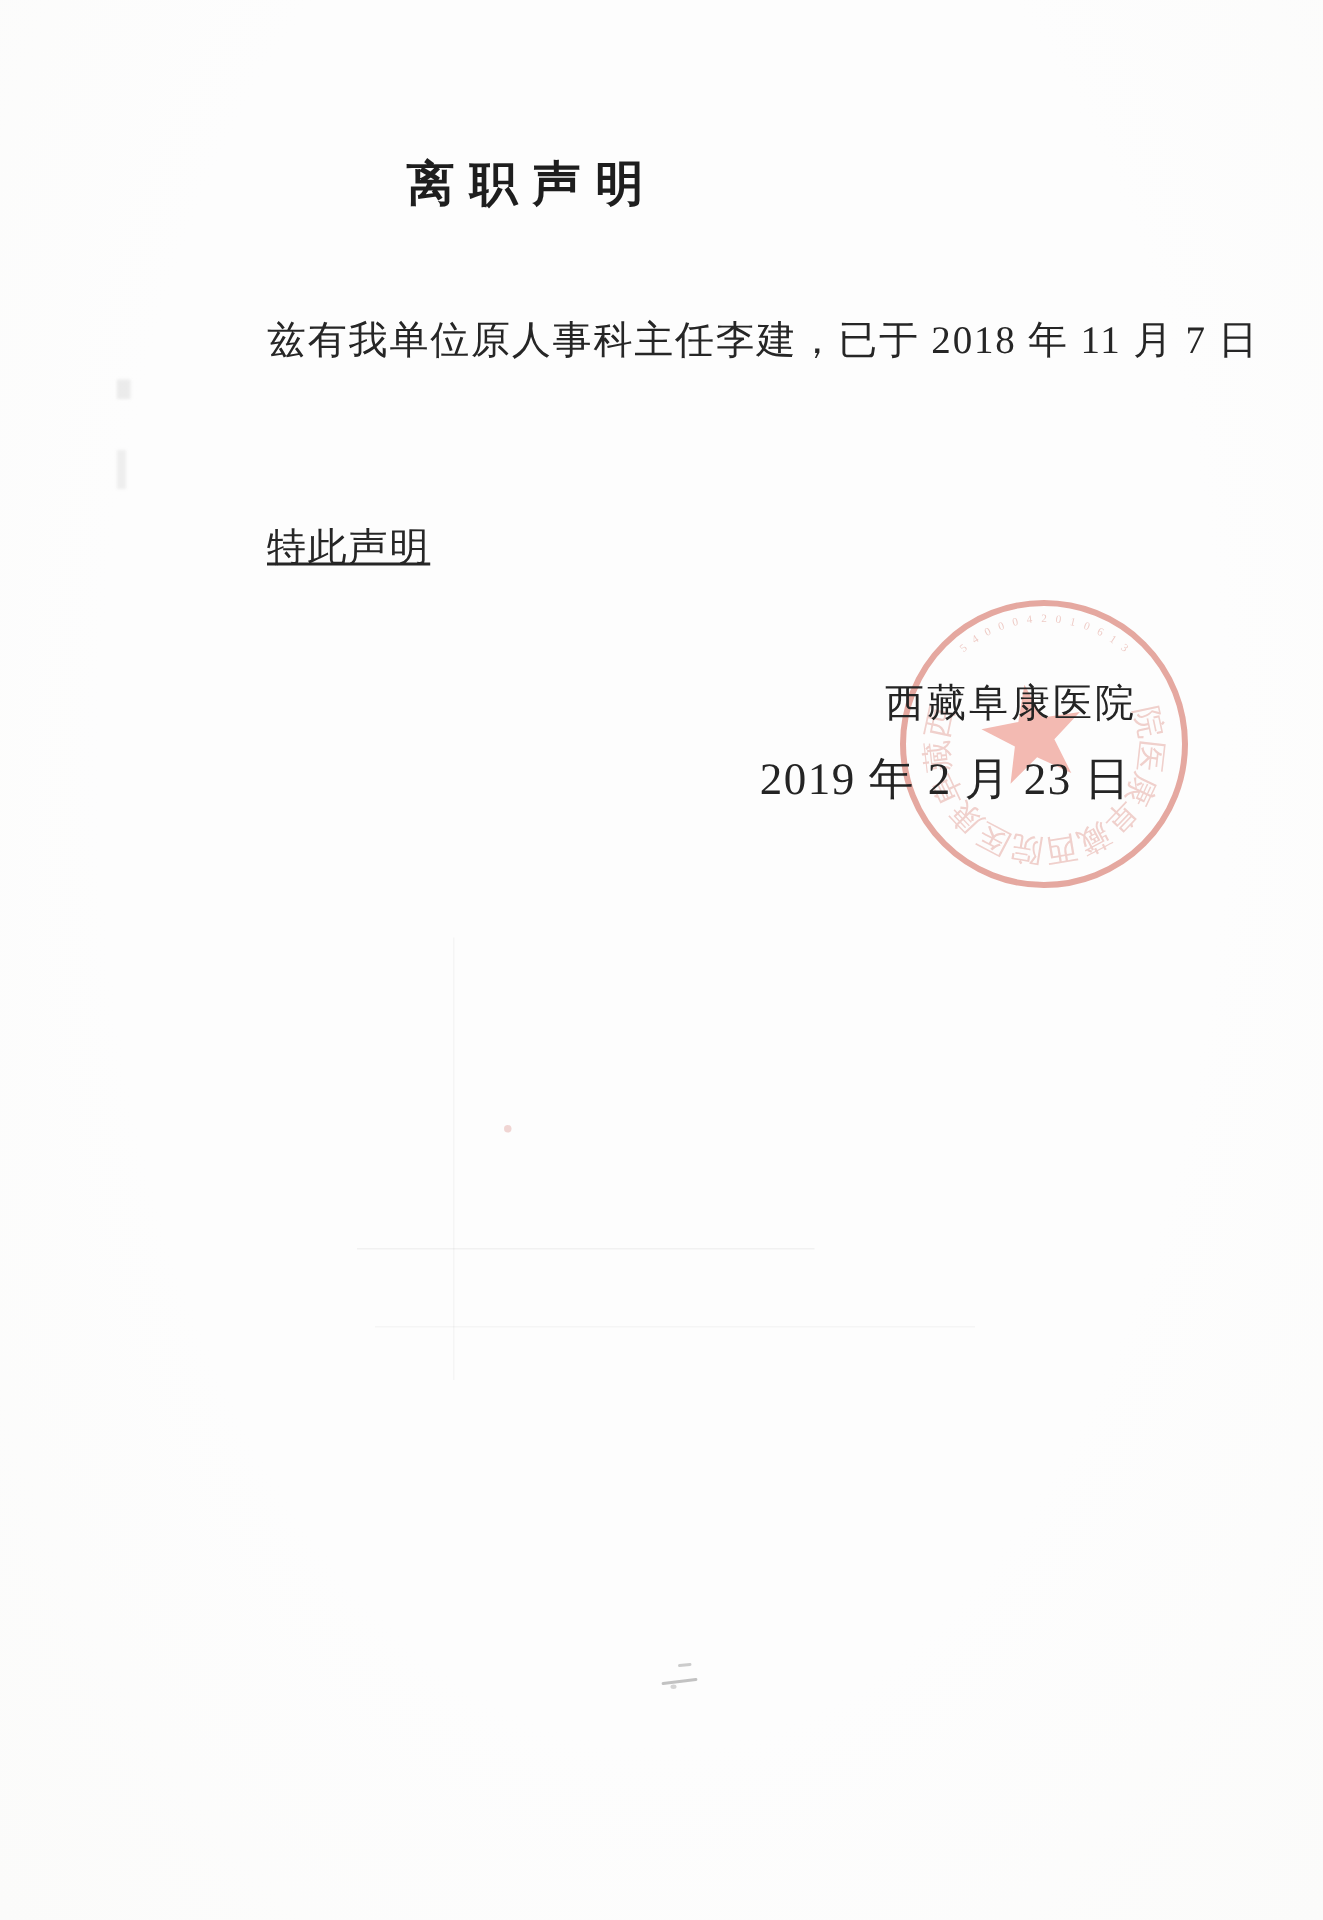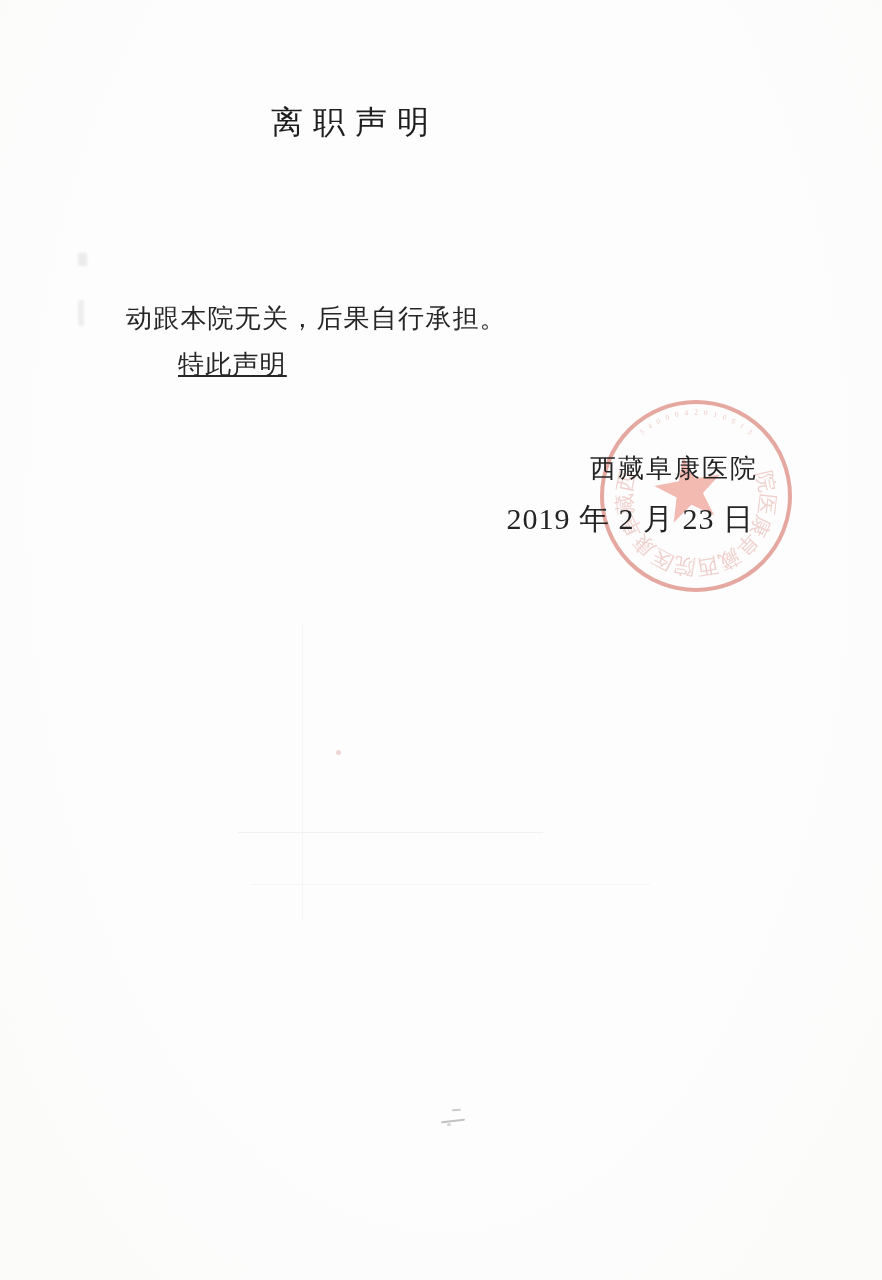--- a/index.html
+++ b/index.html
@@ -7,21 +7,21 @@
     width:882px;height:1280px;position:relative;overflow:hidden;
     background:#fcfcfb;
     font-family:"Liberation Serif","DejaVu Serif",serif;
   }
   .page{
     position:absolute;inset:0;
     background:radial-gradient(ellipse at 50% 40%, #fdfdfd 60%, #fbfbfa 100%);
   }
   .doc-title{
     position:absolute;top:101px;left:0;width:710px;
-    text-align:center;font-size:32px;font-weight:400;
+    text-align:center;font-size:32px;font-weight:700;
     letter-spacing:10px;color:#1e1e1e;margin:0;
   }
   .body-line{
     position:absolute;left:126px;white-space:nowrap;
     font-size:26px;color:#262626;letter-spacing:1.2px;
   }
   .body-line.indent{left:178px;}
   .line-0{top:209px;}
   .line-1{top:255px;}
   .line-2{top:301px;}
@@ -59,21 +59,21 @@
   .smudge-dot{left:447px;top:1123px;width:4px;height:3px;
     background:rgba(90,90,90,.25);border-radius:50%;}
 </style>
 </head>
 <body>
 
 <div class="page">
 
   <h1 class="doc-title">离职声明</h1>
 
-  <div class="body-line line-2">动跟本院无关，后果自行承担。</div>
+  <div class="body-line indent line-0">兹有我单位原人事科主任李建，已于 2018 年 11 月 7 日</div>
   <div class="body-line indent line-3">特此声明</div>
 
   <svg id="seal-svg" viewBox="0 0 208 208">
       <circle cx="104" cy="102" r="94" fill="none" stroke="#d98176" stroke-width="4" opacity="0.75"></circle>
       <polygon points="90.9,62.5 103.1,84.4 127.9,80.6 110.9,98.9 122.2,121.3 99.4,110.8 81.7,128.5 84.6,103.6 62.3,92.1 86.9,87.3" fill="#f0a79e" opacity="0.85"></polygon>
       <text x="36.5" y="87.7" fill="#dd9187" opacity="0.45" font-size="21" text-anchor="middle" dominant-baseline="middle" transform="rotate(-78.0 36.5 87.7)">西</text>
       <text x="35.4" y="109.9" fill="#dd9187" opacity="0.45" font-size="21" text-anchor="middle" dominant-baseline="middle" transform="rotate(-96.5 35.4 109.9)">藏</text>
       <text x="41.5" y="131.3" fill="#dd9187" opacity="0.45" font-size="21" text-anchor="middle" dominant-baseline="middle" transform="rotate(-115.1 41.5 131.3)">阜</text>
       <text x="54.1" y="149.6" fill="#dd9187" opacity="0.45" font-size="21" text-anchor="middle" dominant-baseline="middle" transform="rotate(-133.6 54.1 149.6)">康</text>
       <text x="71.8" y="163.0" fill="#dd9187" opacity="0.45" font-size="21" text-anchor="middle" dominant-baseline="middle" transform="rotate(-152.2 71.8 163.0)">医</text>

